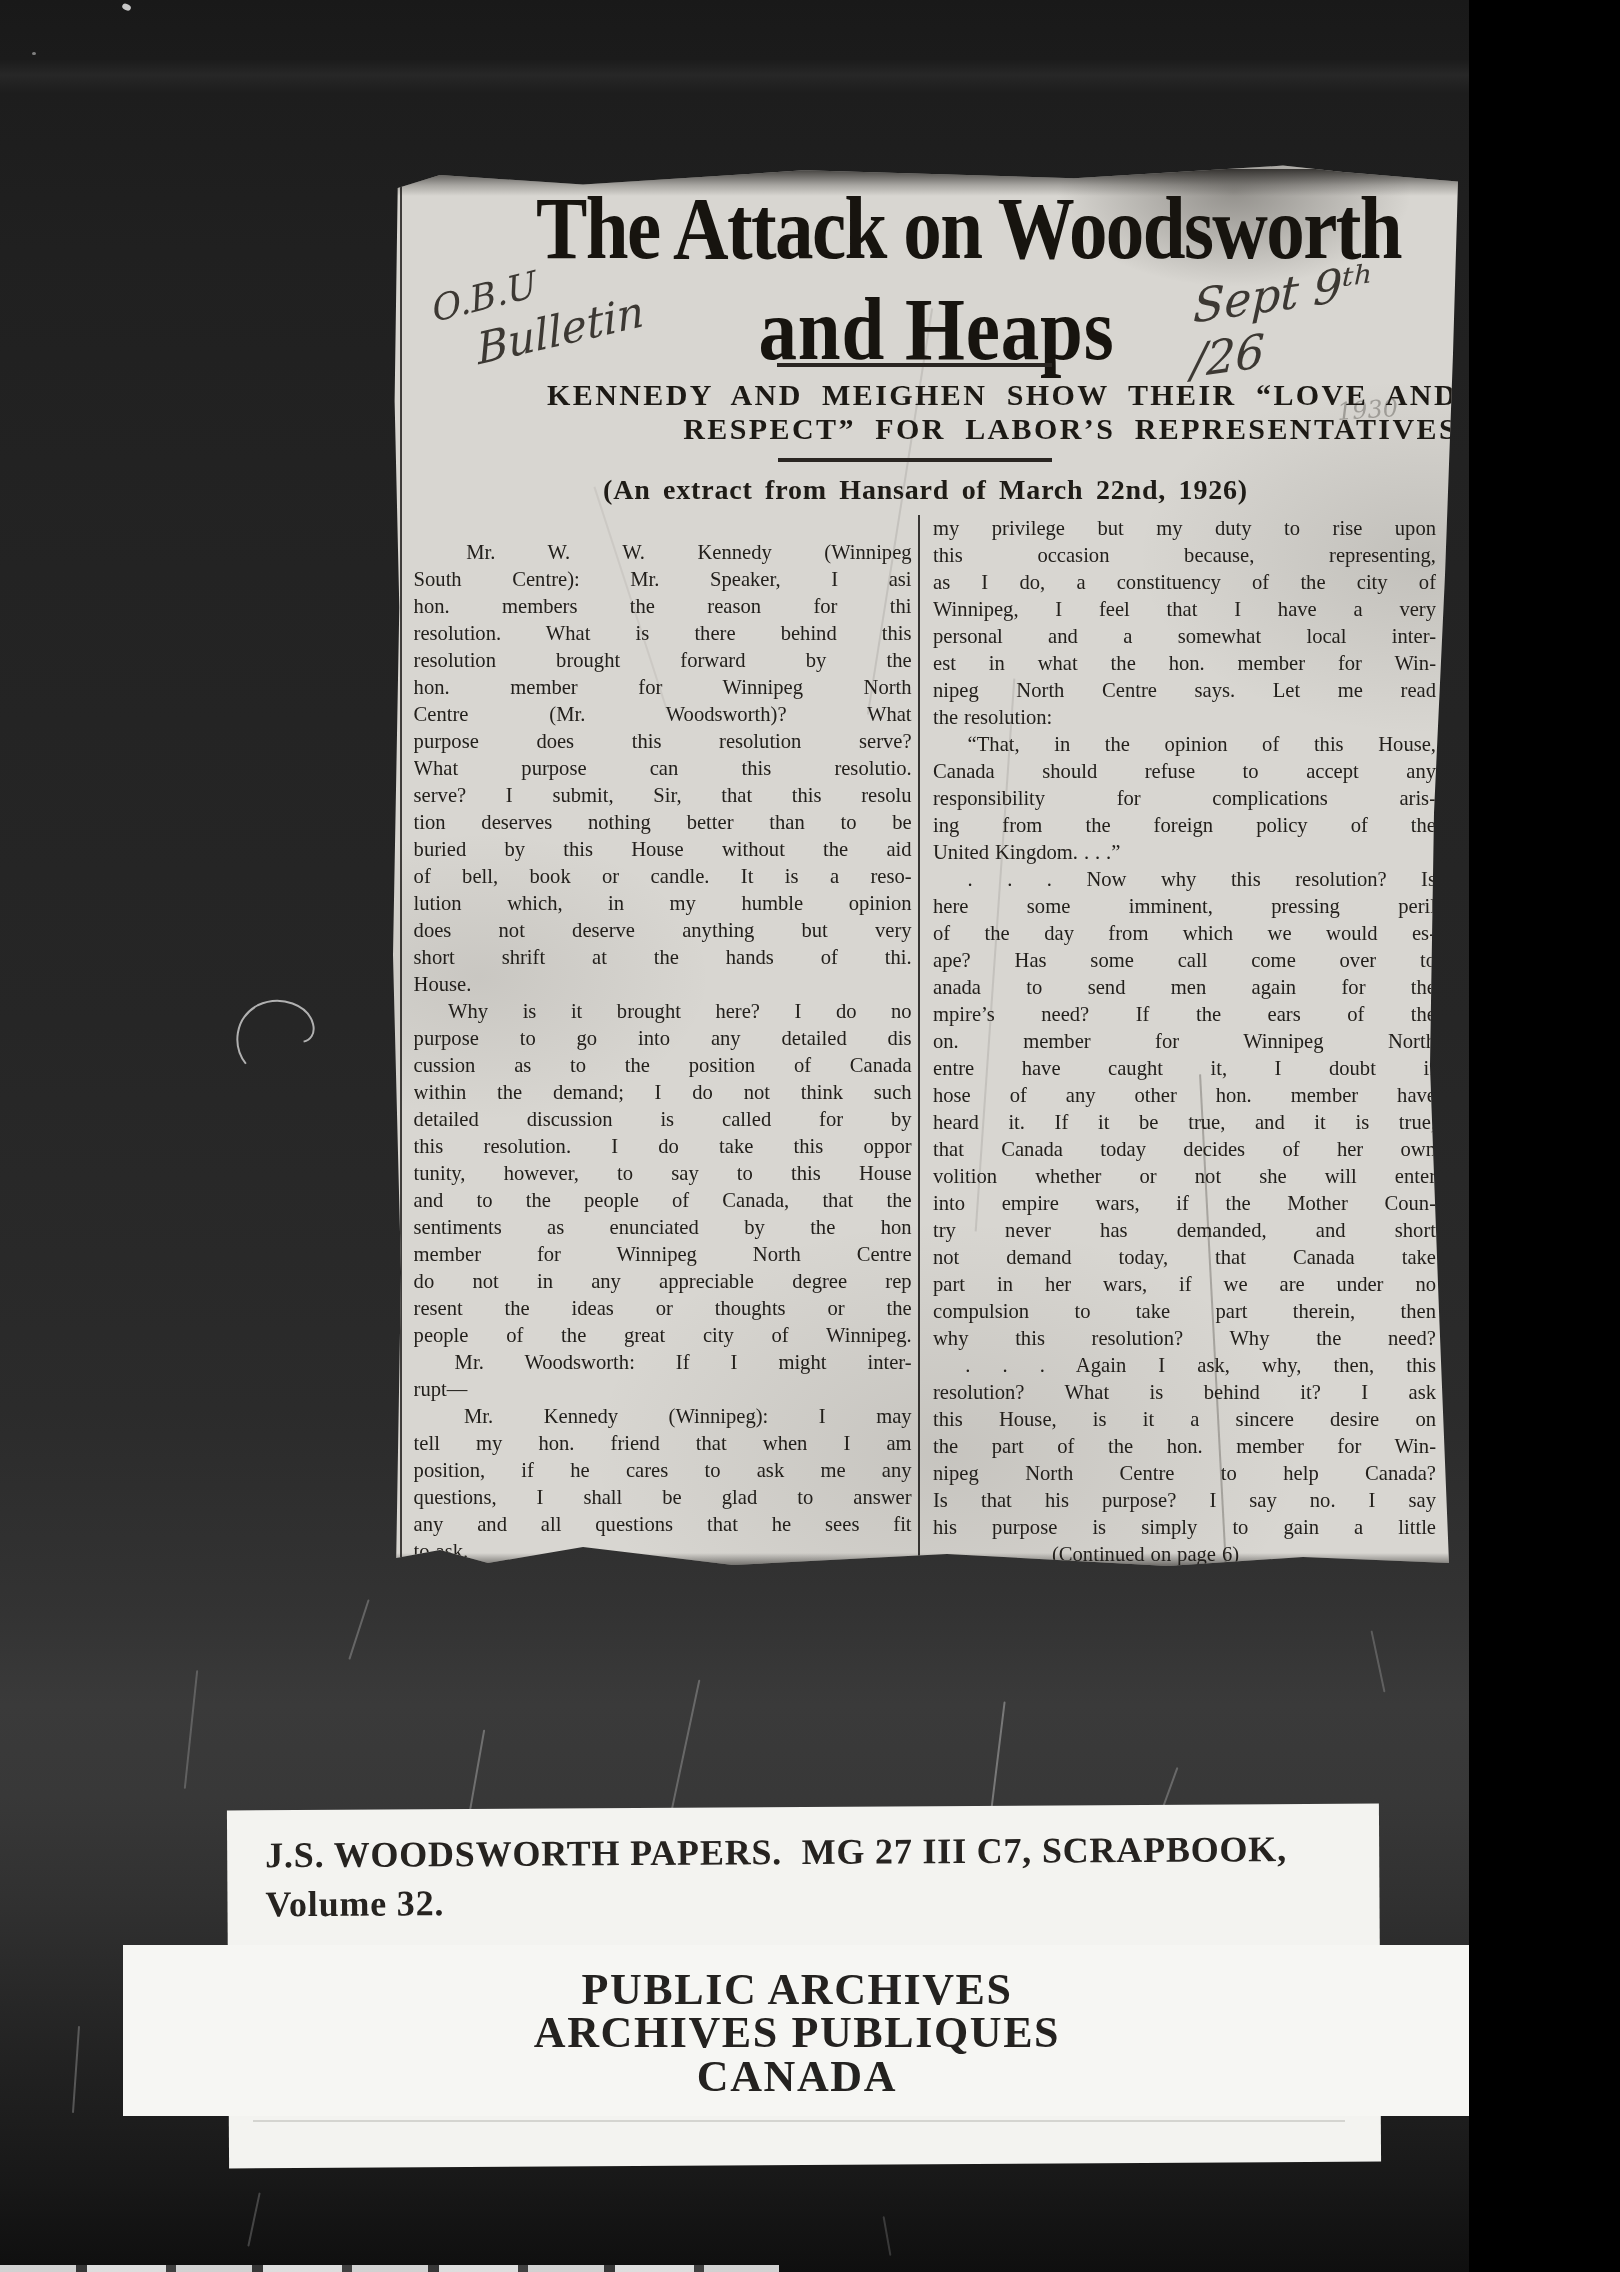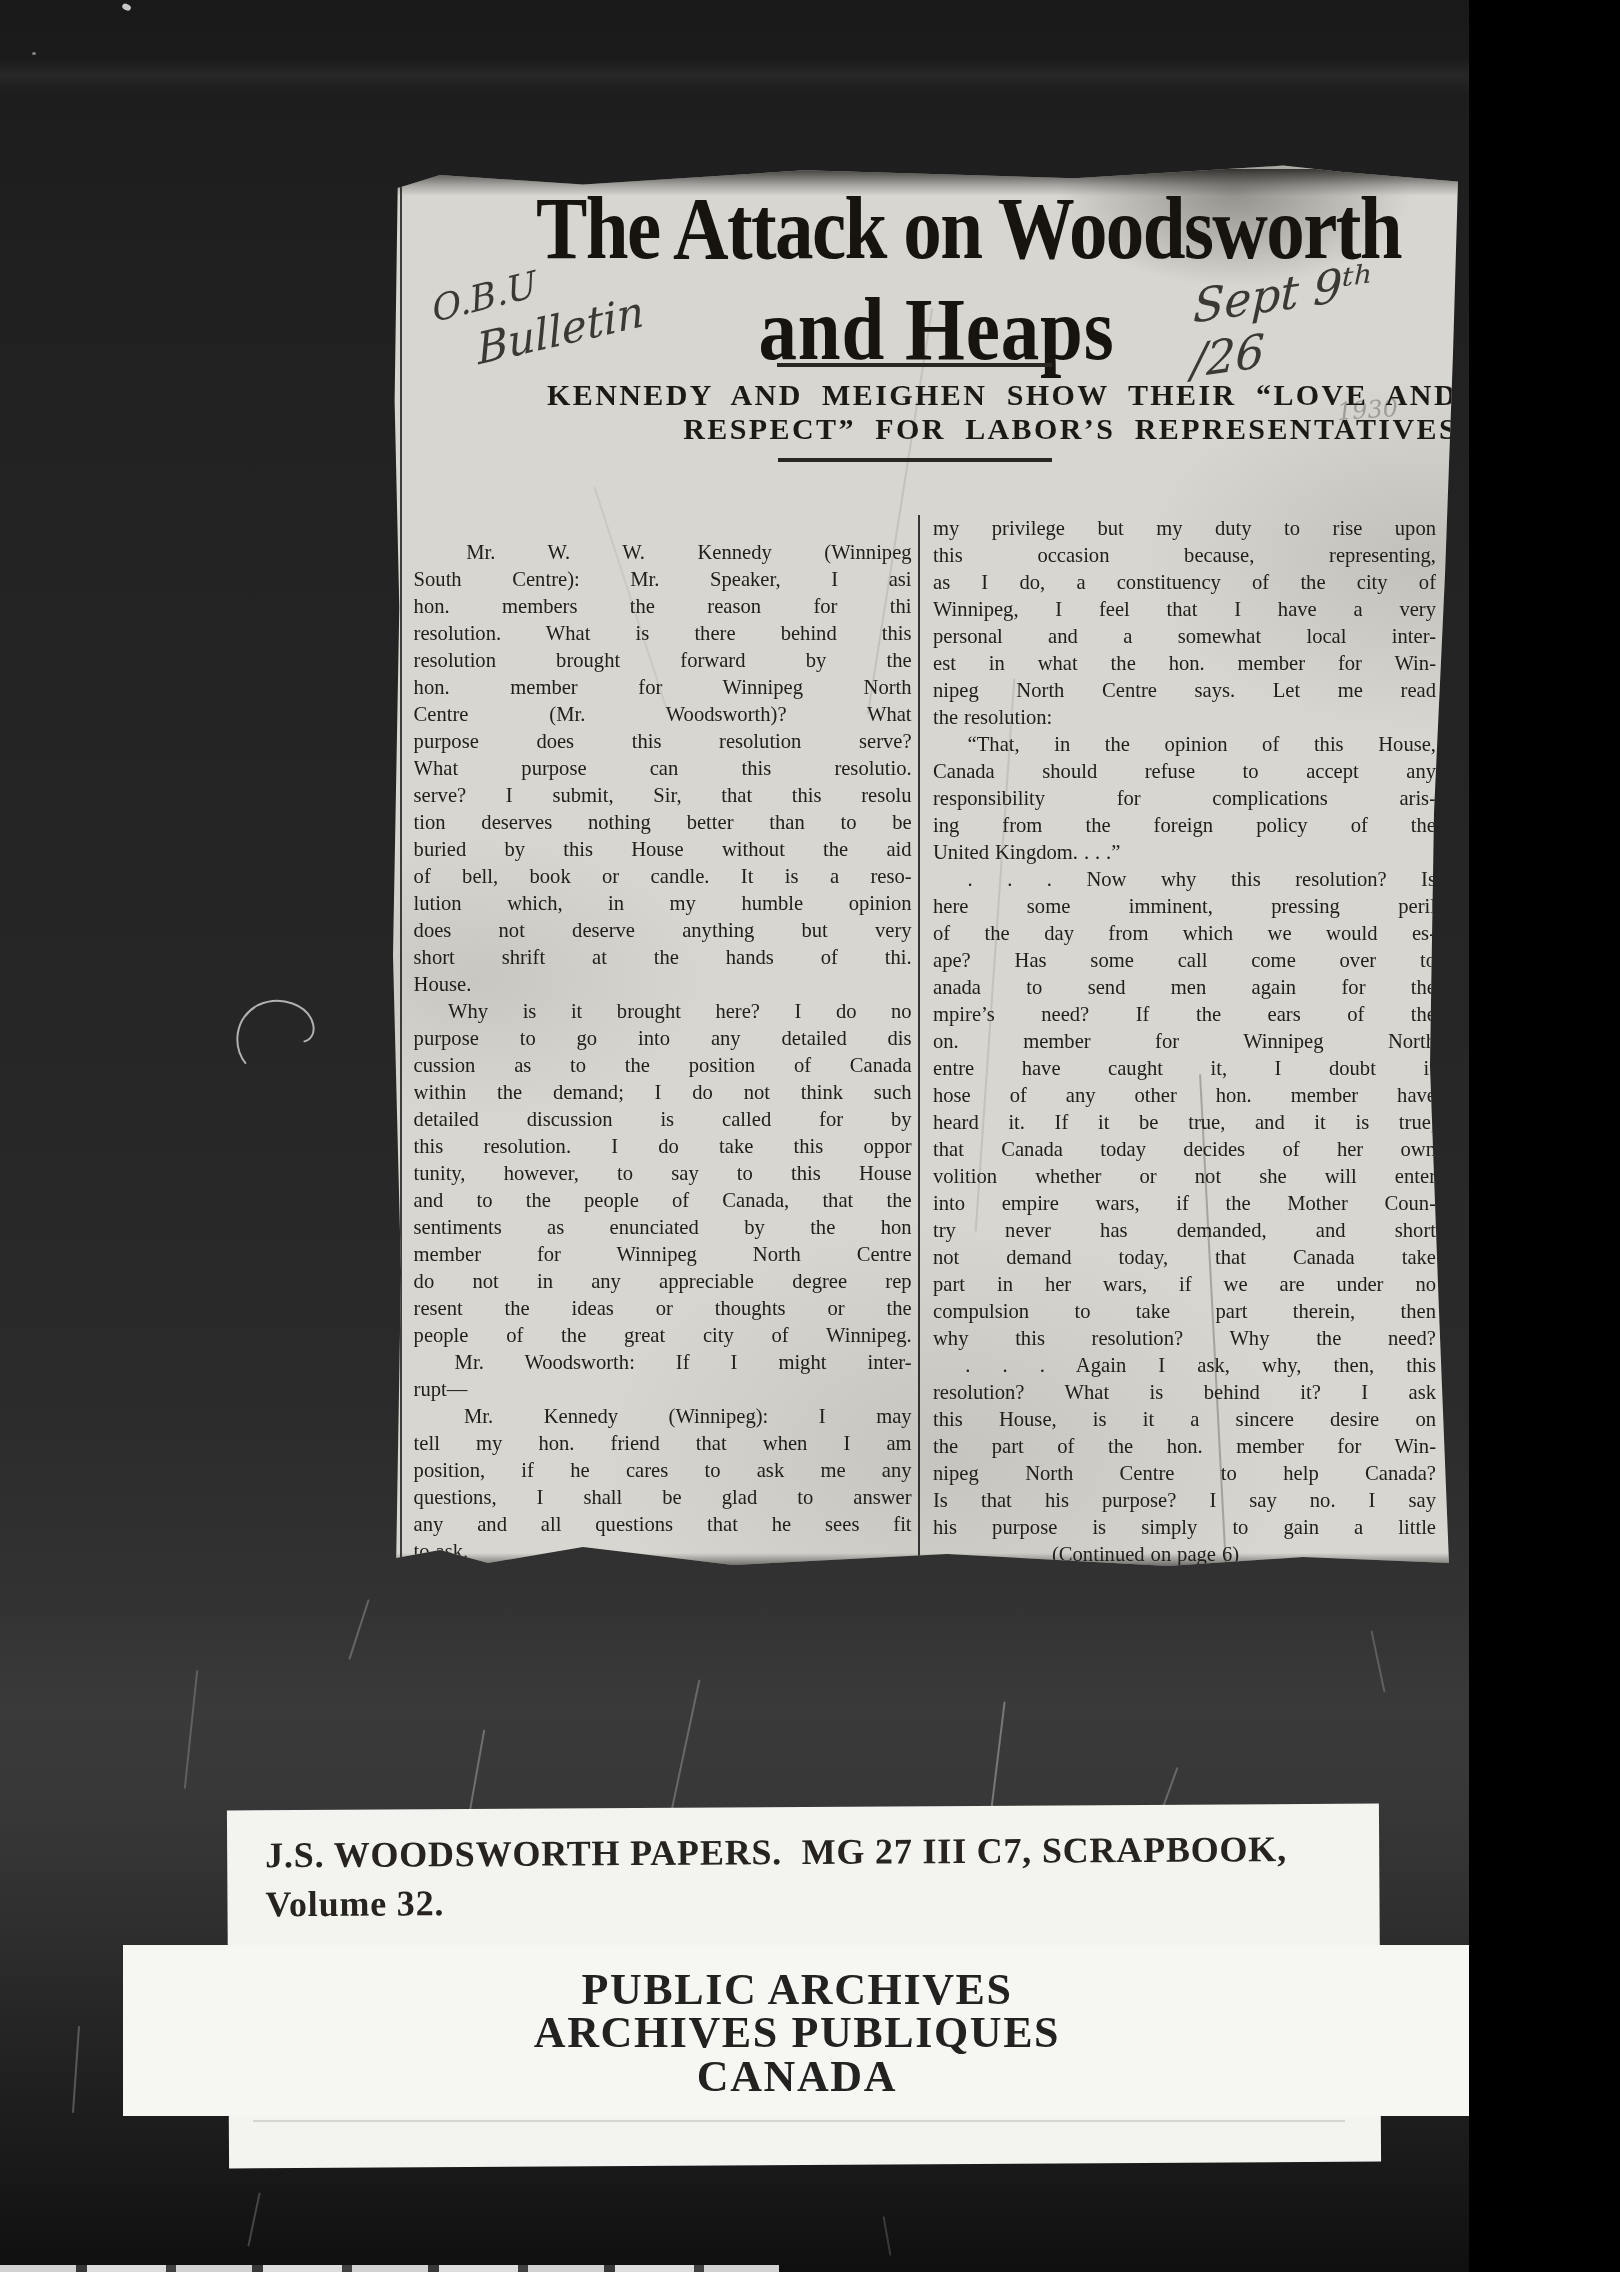--- a/index.html
+++ b/index.html
@@ -107,20 +107,21 @@
     <div class="hl hl1">The Attack on Woodsworth</div>
     <div class="hl hl2">and Heaps</div>
     <div class="hw obu1">O.B.U</div>
     <div class="hw obu2">Bulletin</div>
     <div class="hw hwdate">Sept 9ᵗʰ /26</div>
     <div class="hw hwnote">1930</div>
     <div class="rule r1"></div>
     <div class="sub sub1">KENNEDY AND MEIGHEN SHOW THEIR “LOVE AND</div>
     <div class="sub sub2">RESPECT” FOR LABOR’S REPRESENTATIVES</div>
     <div class="rule r2"></div>
+    <div class="src">(An extract from Hansard of March 22nd, 1926)</div>
     <div class="edgerule"></div>
     <div class="col left">
         <div class="tline j"> Mr. W. W. Kennedy (Winnipeg</div>
         <div class="tline j">South Centre): Mr. Speaker, I asi</div>
         <div class="tline j">hon. members the reason for thi</div>
         <div class="tline j">resolution. What is there behind this</div>
         <div class="tline j">resolution brought forward by the</div>
         <div class="tline j">hon. member for Winnipeg North</div>
         <div class="tline j">Centre (Mr. Woodsworth)? What</div>
         <div class="tline j">purpose does this resolution serve?</div>

